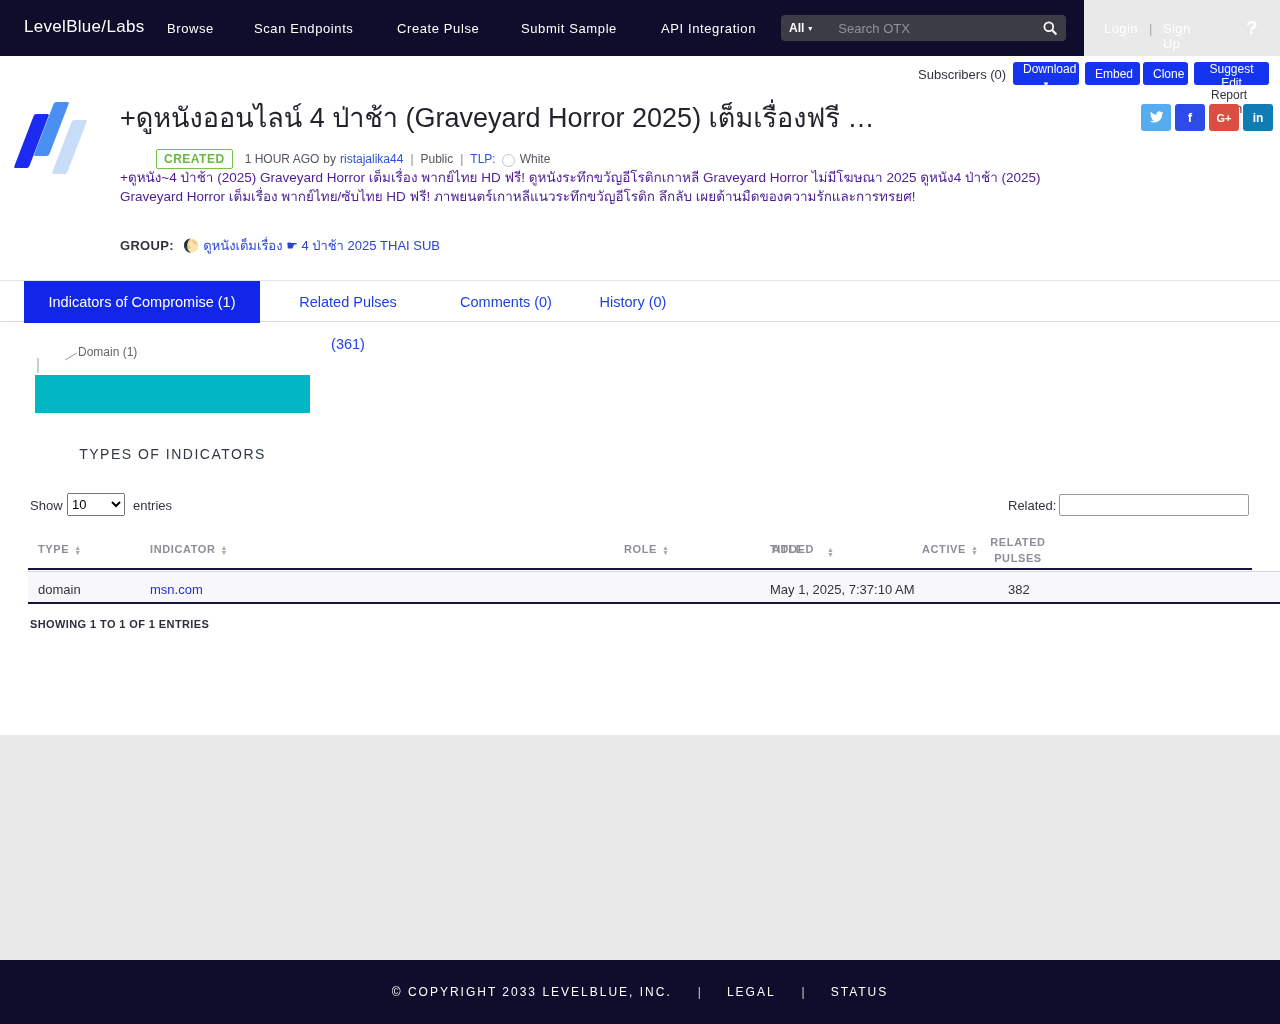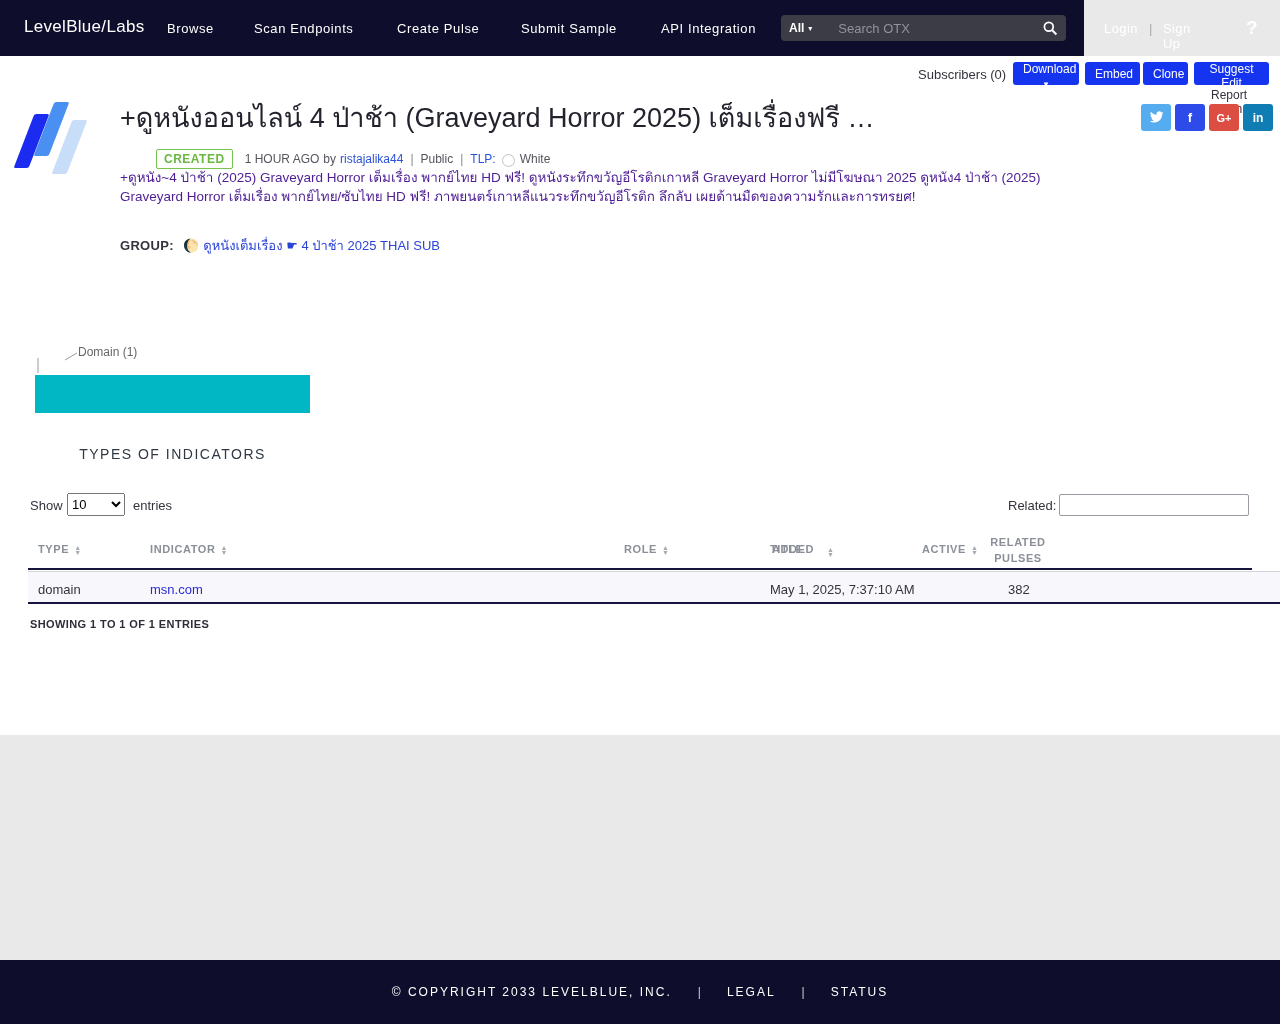--- a/index.html
+++ b/index.html
@@ -155,20 +155,26 @@
     <span>White</span>
   </div>
 
   <div class="description">+ดูหนัง~4 ป่าช้า (2025) Graveyard Horror เต็มเรื่อง พากย์ไทย HD ฟรี! ดูหนังระทึกขวัญอีโรติกเกาหลี Graveyard Horror ไม่มีโฆษณา 2025 ดูหนัง4 ป่าช้า (2025) Graveyard Horror เต็มเรื่อง พากย์ไทย/ซับไทย HD ฟรี! ภาพยนตร์เกาหลีแนวระทึกขวัญอีโรติก ลึกลับ เผยด้านมืดของความรักและการทรยศ!</div>
 
   <div class="group-line">
     <span class="glabel">GROUP:</span>
     <a>🌔 ดูหนังเต็มเรื่อง ☛ 4 ป่าช้า 2025 THAI SUB</a>
   </div>
 
+  <div class="tabsbar">
+    <div class="tab active" style="left:24px; width:236px;">Indicators of Compromise (1)</div>
+    <div class="tab" style="left:282px; width:132px;">Related Pulses (361)</div>
+    <div class="tab" style="left:458px; width:96px;">Comments (0)</div>
+    <div class="tab" style="left:597px; width:72px;">History (0)</div>
+  </div>
 
   <div class="chart-annot">Domain (1)</div>
   <svg class="chart-leader" width="46" height="28">
     <path d="M42 6 L30 13" stroke="#9a9aa2" stroke-width="1" fill="none"></path>
     <path d="M3 11 L3 26" stroke="#9a9aa2" stroke-width="1" fill="none"></path>
   </svg>
   <div class="chart-bar"></div>
   <div class="chart-title">TYPES OF INDICATORS</div>
 
   <div class="ctrl-label" style="left:30px; top:498px;">Show</div>

